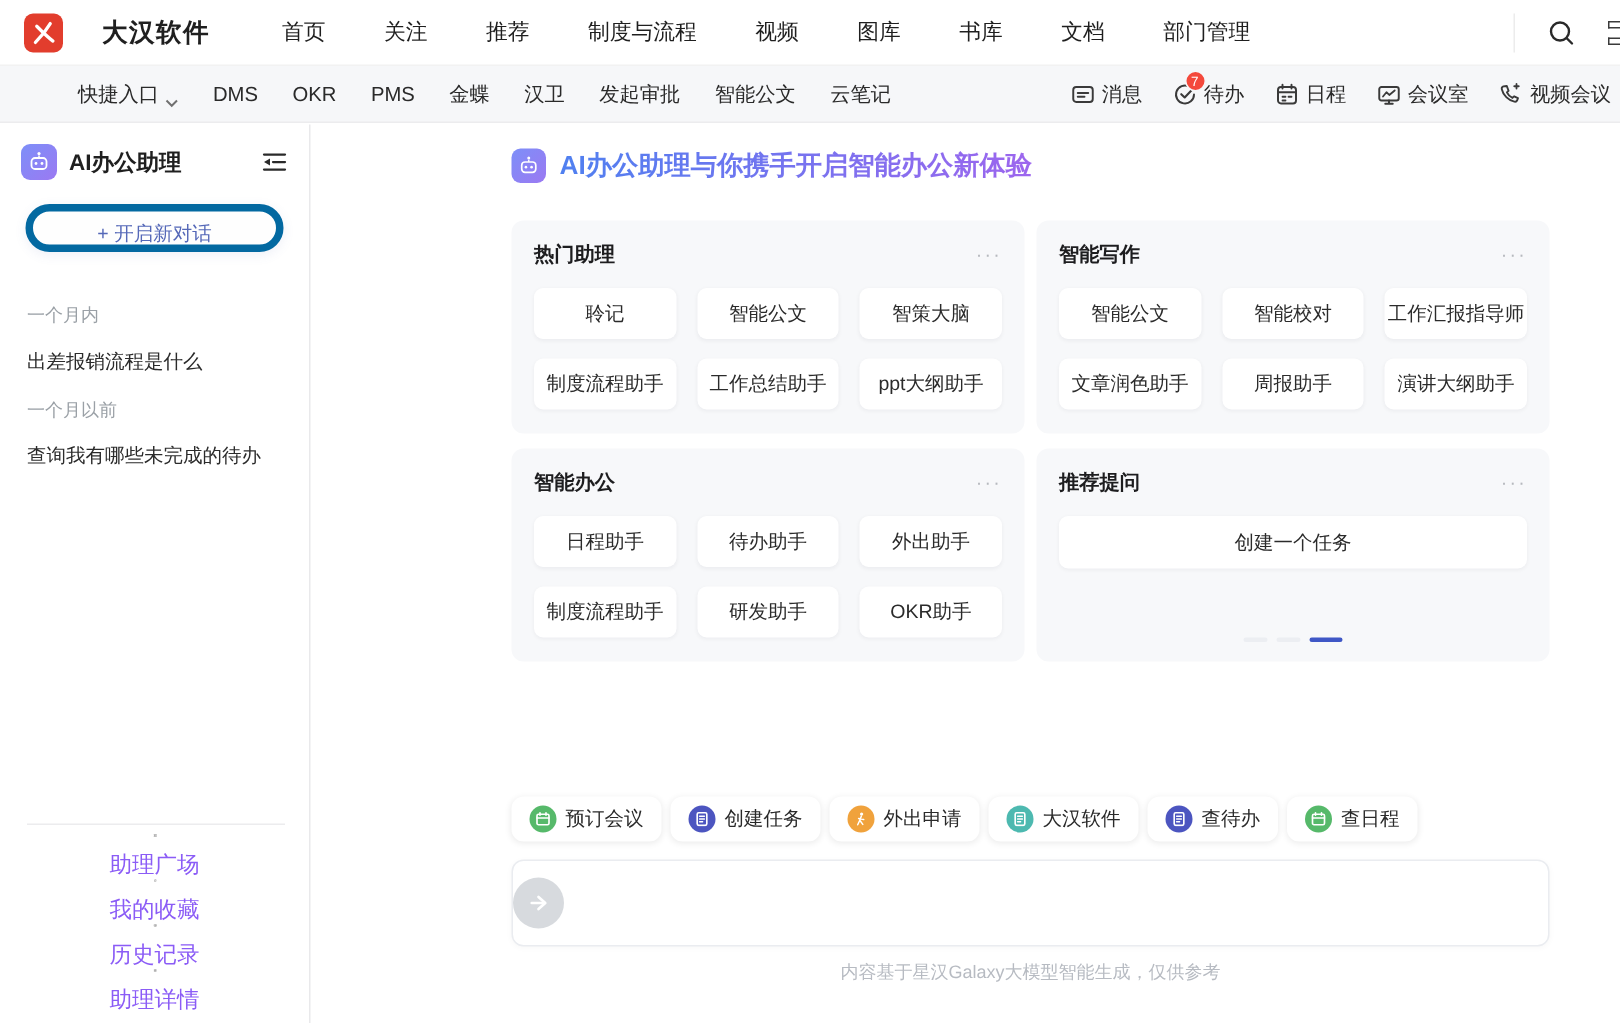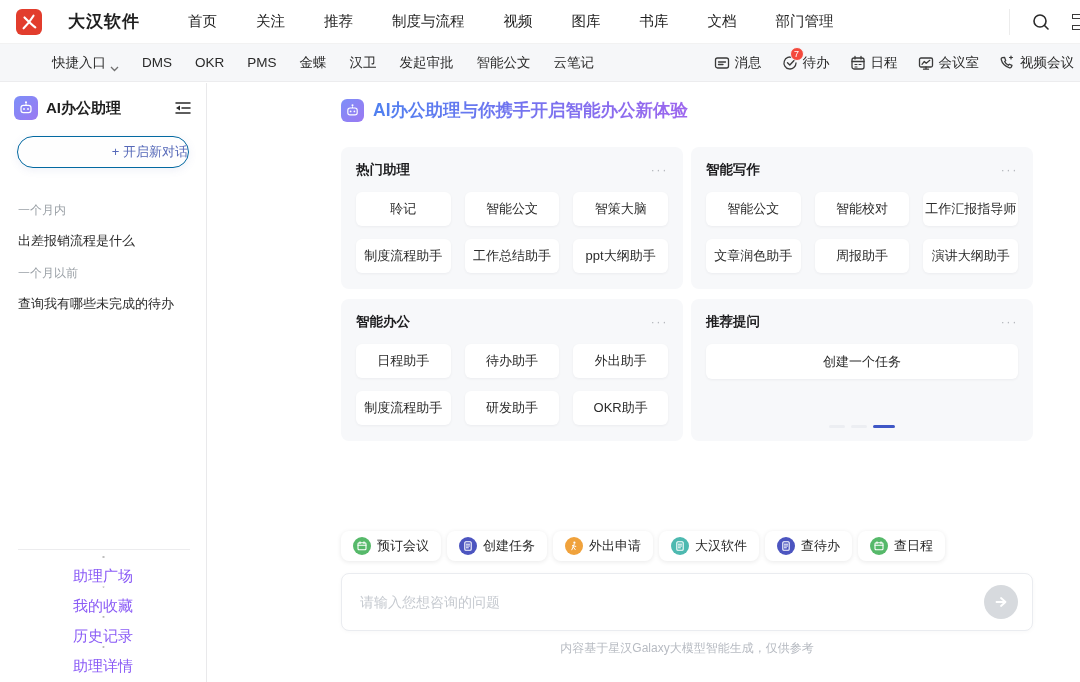--- a/index.html
+++ b/index.html
@@ -35,22 +35,22 @@
 
   
   .sidebar { position:absolute; top:83px; left:0; width:207px; bottom:0; background:#fff;
     border-right:1px solid #e9e9eb; }
   .sb-head { display:flex; align-items:center; padding:13px 14px 10px 14px; }
   .robot { width:24px; height:24px; border-radius:6px; background:linear-gradient(135deg,#7d8ff8,#9b79f2);
     display:flex; align-items:center; justify-content:center; flex:none; }
   .sb-title { font-size:15px; font-weight:700; margin-left:8px; flex:1; }
   .collapse-btn { cursor:pointer; display:flex; }
   .newchat { display:block; margin:6px auto 0; width:172px; height:32px; background:#fefefe;
-    border:1px solid #0369a1; border-radius:16px; box-shadow:0 2px 8px rgba(90,110,180,.10);
-    color:#5568b8; font-size:13px; cursor:pointer; text-align:right; line-height:30px; }
+    border:5px solid #0369a1; border-radius:16px; box-shadow:0 2px 8px rgba(90,110,180,.10);
+    color:#5568b8; font-size:13px; cursor:pointer; text-align:center; line-height:30px; }
   .sb-groups { margin-top:28px; }
   .sb-group-label { padding:6px 18px 4px; font-size:12px; color:#9aa0a6; }
   .sb-item { padding:9px 18px; font-size:13px; color:#2b2b2b; cursor:pointer; white-space:nowrap; }
   .sb-menu { position:absolute; bottom:6px; left:0; right:0; padding-top:8px; }
   .sb-menu::before { content:""; display:block; margin:0 16px 6px 18px; border-top:1px solid #ececee; }
   .sb-menu-item { display:flex; align-items:center; gap:9px; padding:0 18px; height:30px;
     font-size:15px; color:#8b5cf6; cursor:pointer;flex-direction:column; }
 
   
   .main { position:absolute; top:83px; left:208px; right:0; bottom:0; background:#fff; }
@@ -379,21 +379,20 @@
           <svg width="10" height="10" viewBox="0 0 10 10" fill="none">
             <rect x="1" y="1.8" width="8" height="7" rx="1" stroke="#fff" stroke-width="1.1"></rect>
             <path d="M3 0.8 V2.5 M7 0.8 V2.5 M1 4.3 H9" stroke="#fff" stroke-width="1.1" stroke-linecap="round"></path>
           </svg>
         </span>
       <span>查日程</span>
     </span>
   </div>
 
   <div class="inputbox">
-    <input type="text" placeholder="请输入您想咨询的问题" style="">
     <span class="send-btn">
       <svg width="16" height="16" viewBox="0 0 16 16" fill="none">
           <path d="M3.5 8 H11" stroke="#fff" stroke-width="1.8" stroke-linecap="round"></path>
           <path d="M8 4 L12.5 8 L8 12" stroke="#fff" stroke-width="1.8" stroke-linecap="round" stroke-linejoin="round" fill="none"></path>
         </svg>
     </span>
   </div>
 
   <div class="footer-note">内容基于星汉Galaxy大模型智能生成，仅供参考</div>
 </div>

